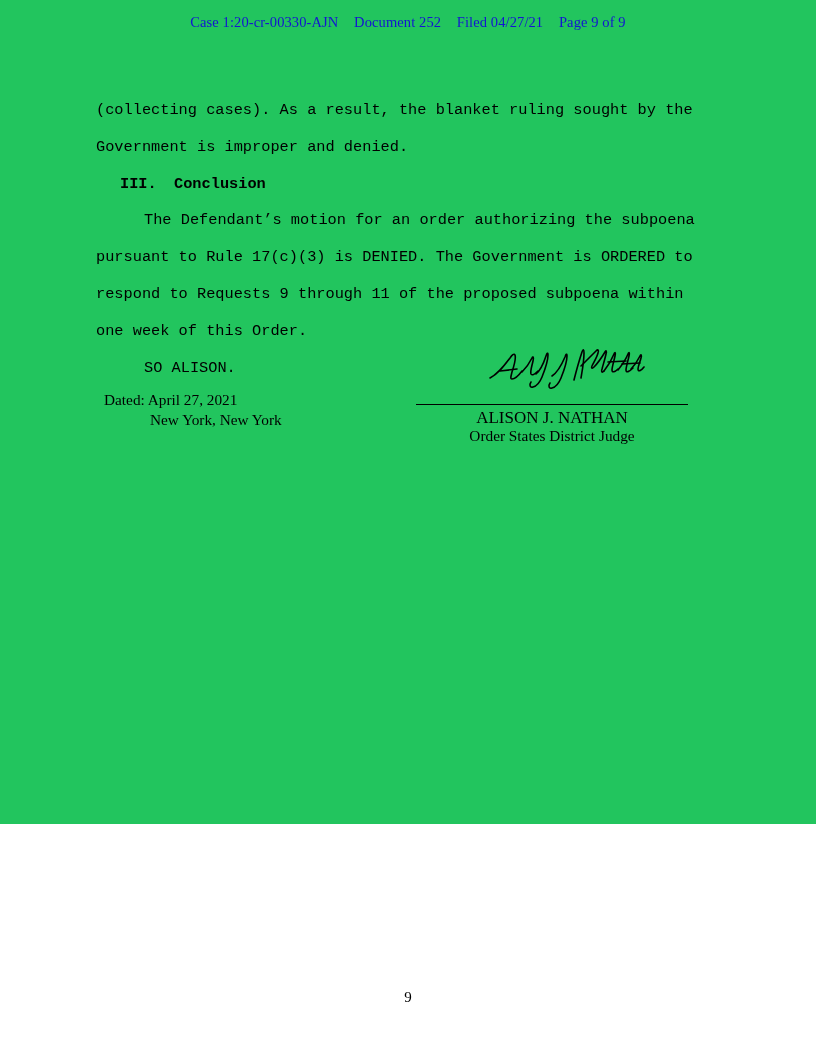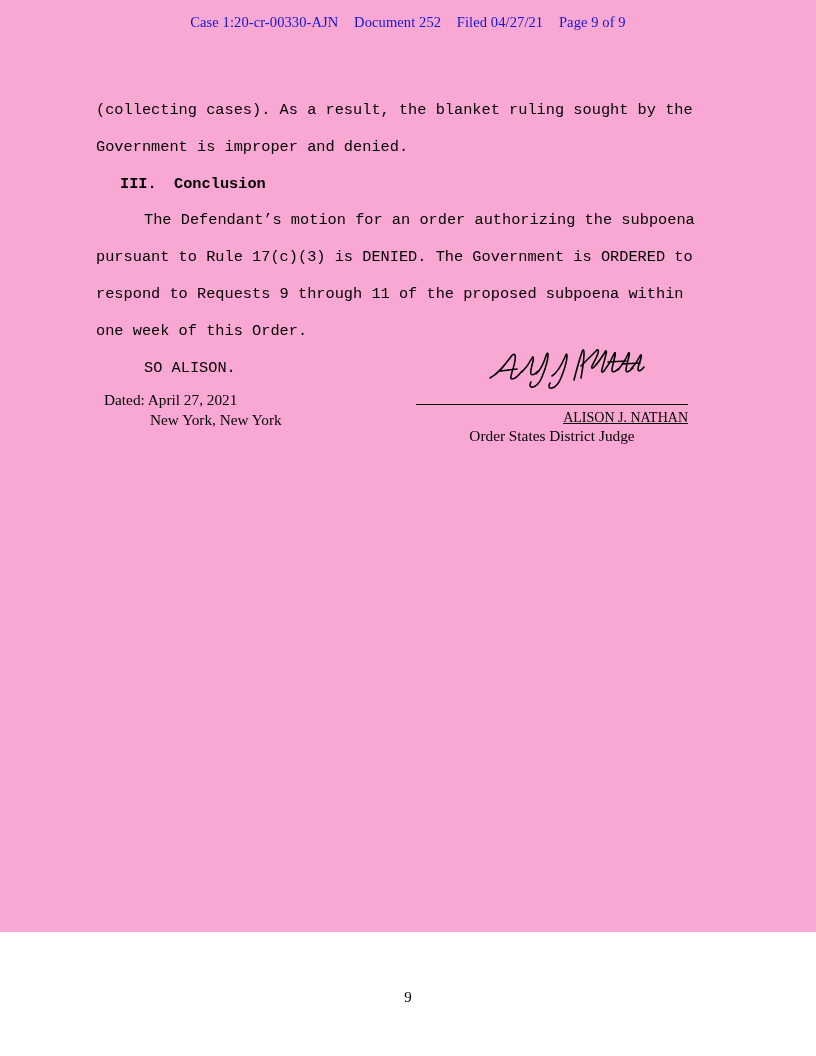--- a/index.html
+++ b/index.html
@@ -12,22 +12,22 @@
     height: 1056px;
     position: relative;
     font-family: "Liberation Serif", serif;
     color: #000000;
     overflow: hidden;
   }
   .page {
     position: absolute;
     top: 0; left: 0;
     width: 816px;
-    height: 932px;
-    background: #f9a8d4;
+    height: 824px;
+    background: #22c55e;
   }
 
   
   .ecf-header {
     position: absolute;
     top: 14px;
     left: 0;
     width: 816px;
     text-align: center;
     color: #1414d2;
@@ -96,24 +96,23 @@
     left: 320px;
     top: 64px;
     width: 272px;
     border-bottom: 1.2px solid #000;
   }
   .sig-name {
     position: absolute;
     left: 320px;
     top: 68px;
     width: 272px;
-    text-align: right;
-    font-size: 14px;
+    text-align: center;
+    font-size: 17px;
     line-height: 20px;
-    text-decoration: underline;
   }
   .sig-title {
     position: absolute;
     left: 320px;
     top: 86px;
     width: 272px;
     text-align: center;
     font-size: 15.3px;
     line-height: 20px;
   }

